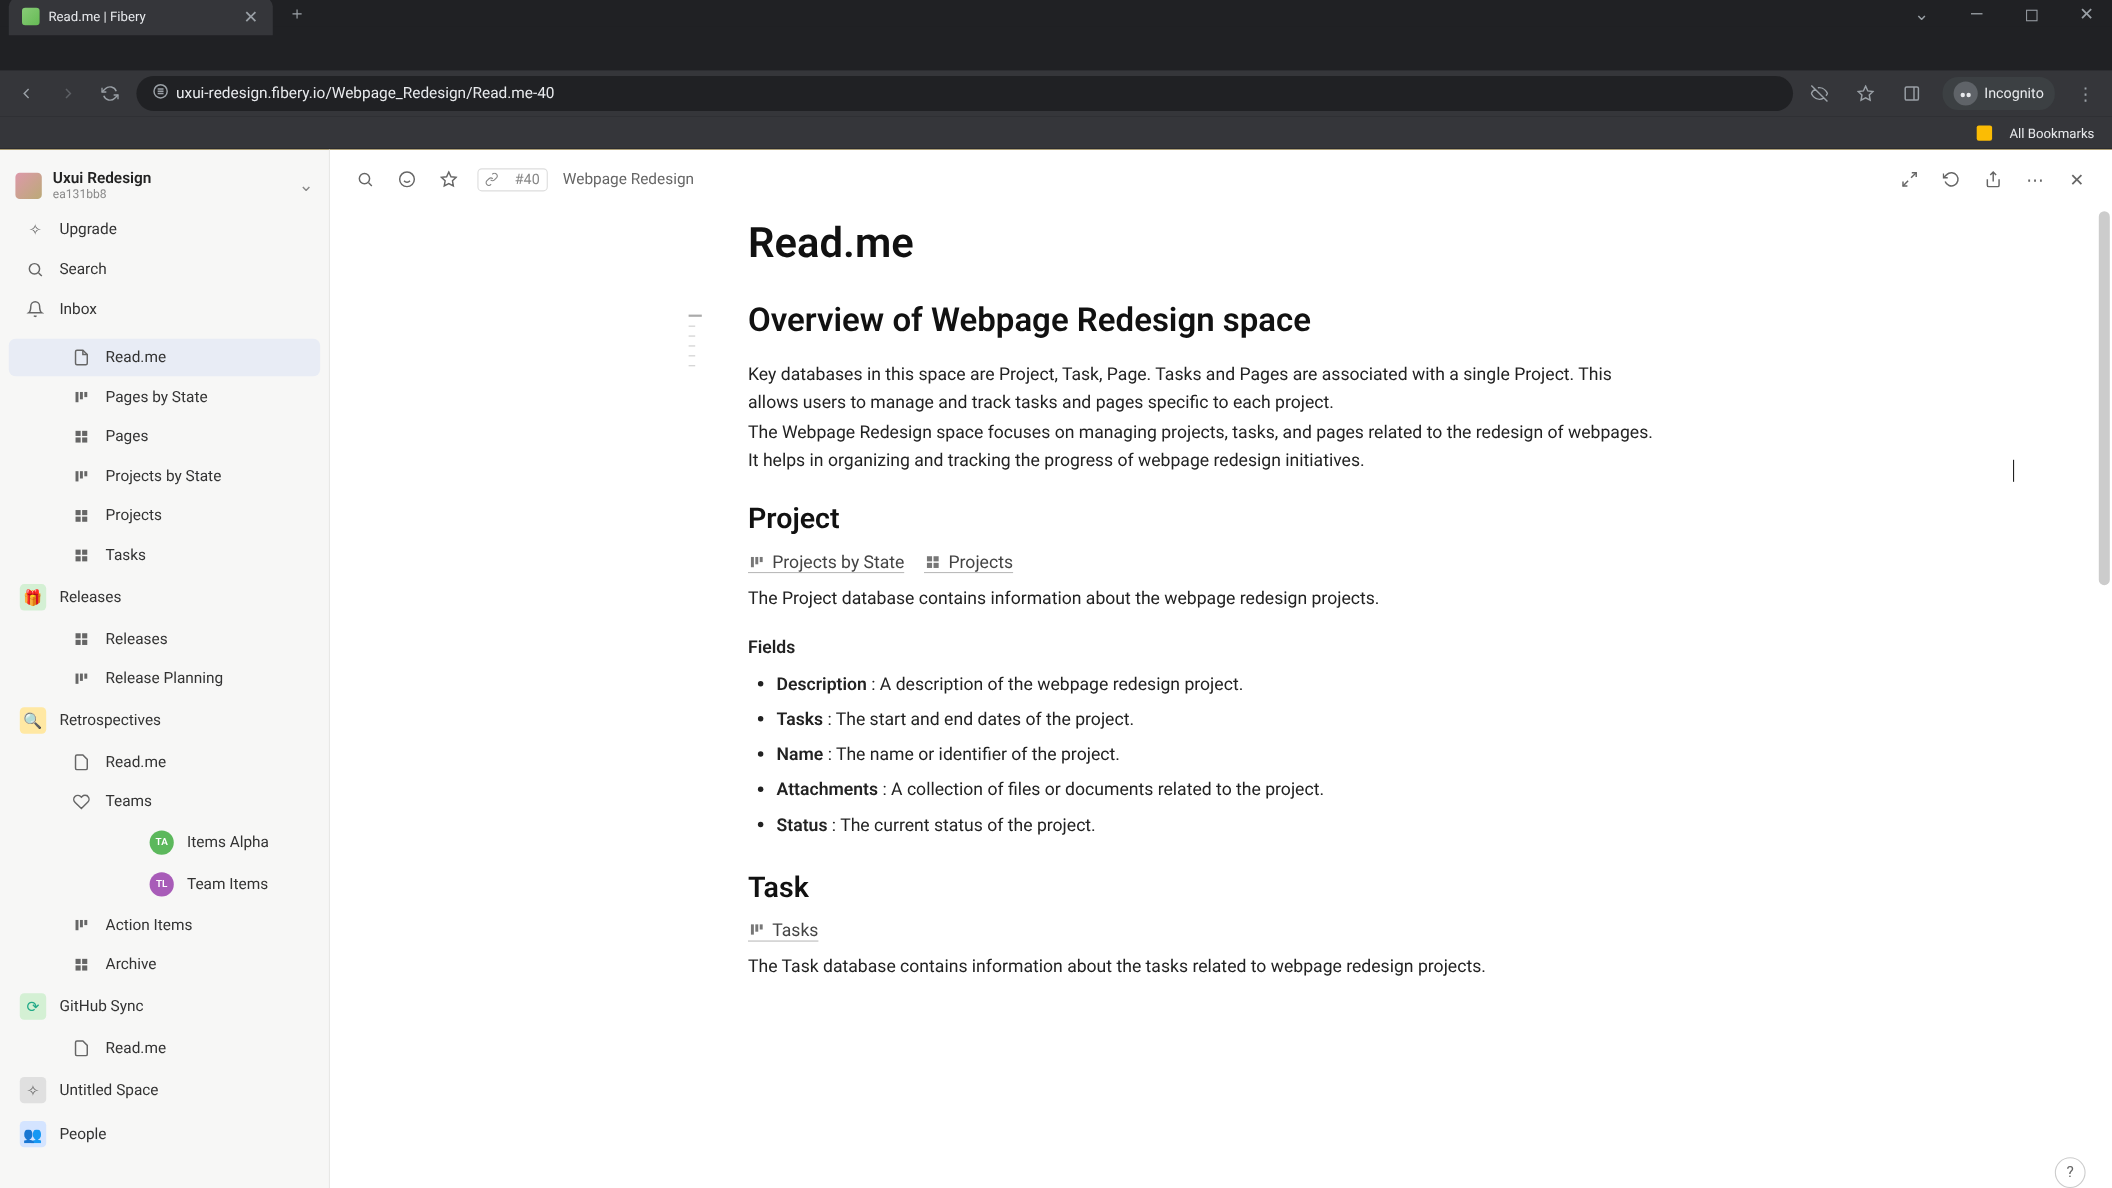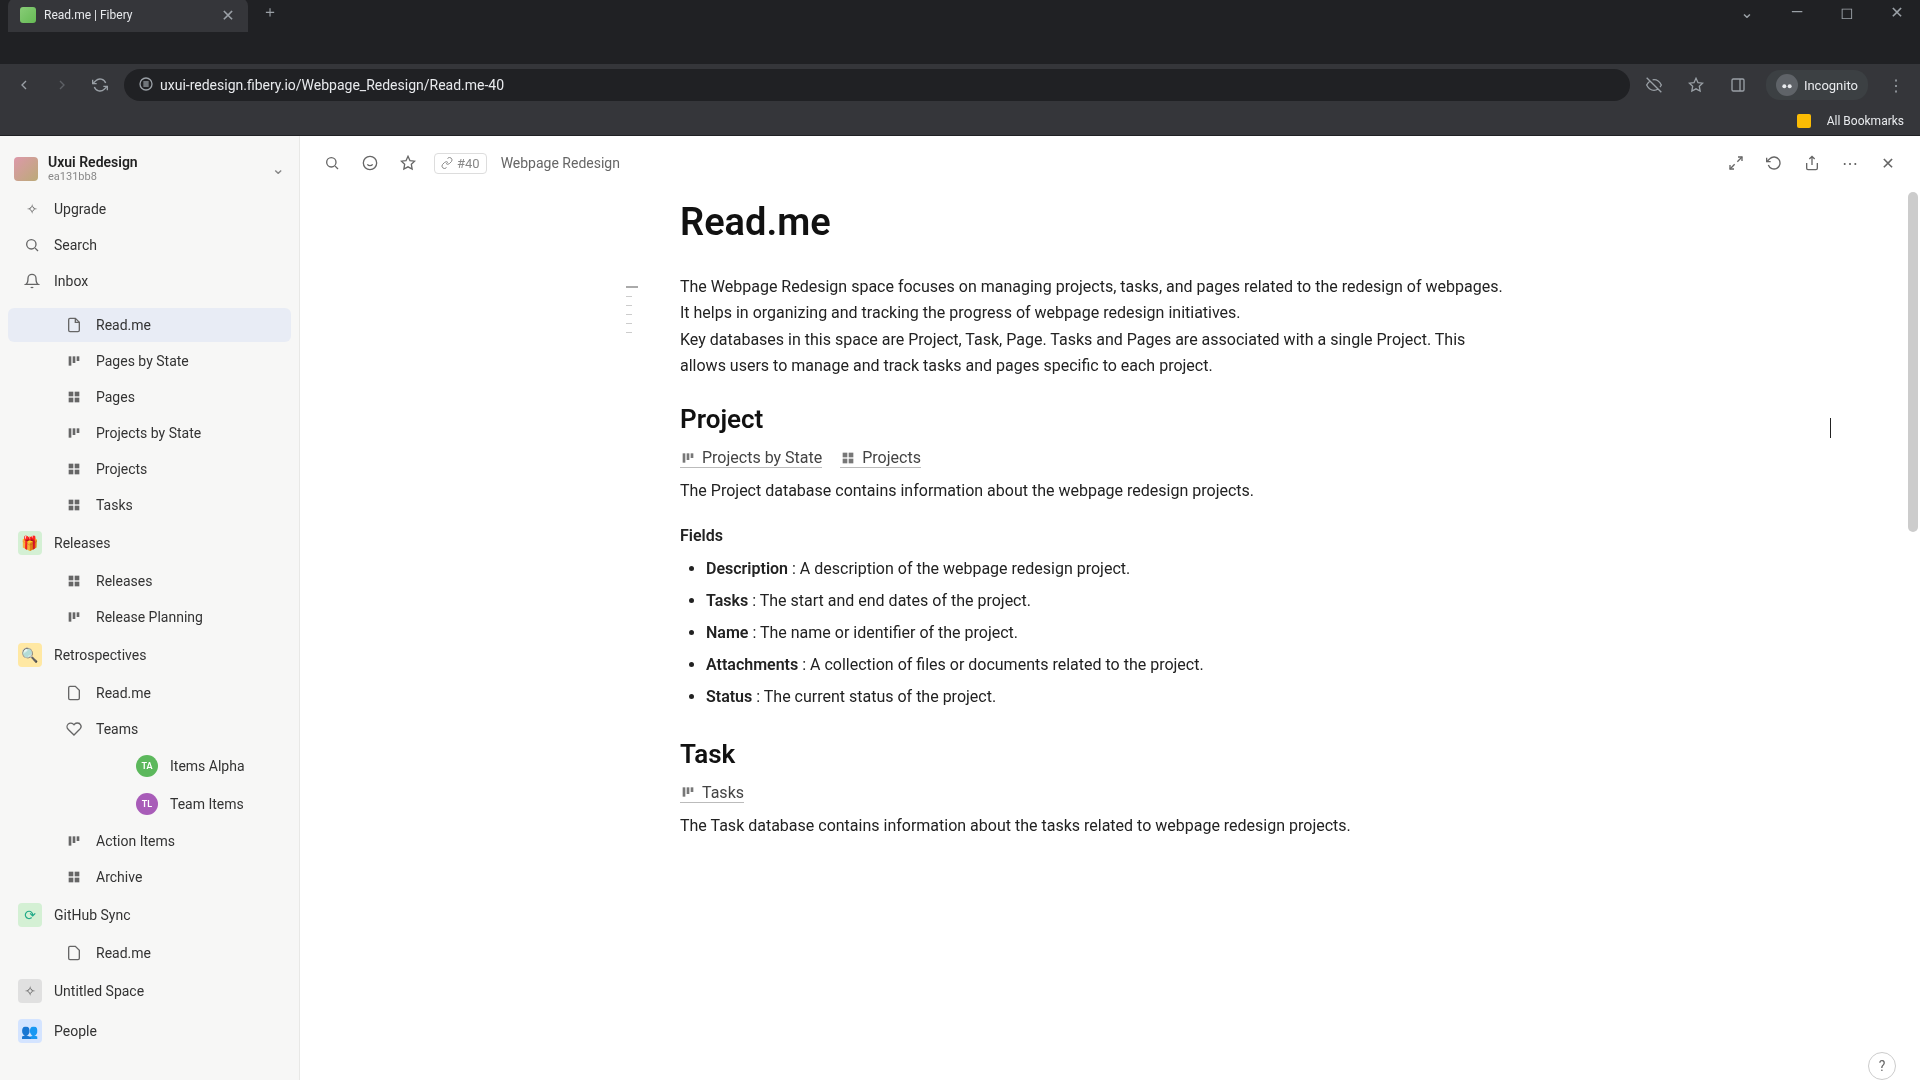--- a/index.html
+++ b/index.html
@@ -50,21 +50,21 @@
 .sb-icon.space.blue { background: #d4e4ff; color: #48a; }
 .sb-icon.space.gray { background: #e0e0e0; }
 .team-dot { width: 22px; height: 22px; border-radius: 50%; font-size: 9px; font-weight: 600; color: #fff; display: flex; align-items: center; justify-content: center; margin-left: 48px; }
 .team-dot.green { background: #5cb85c; }
 .team-dot.purple { background: #a85cb8; }
 
 
 .main { flex: 1; display: flex; flex-direction: column; background: #fff; position: relative; }
 .main-toolbar { height: 54px; display: flex; align-items: center; padding: 0 20px; gap: 14px; }
 .mt-btn { width: 24px; height: 24px; display: flex; align-items: center; justify-content: center; color: #666; cursor: pointer; }
-.breadcrumb-id { display: flex; align-items: center; gap: 4px; color: #888; font-size: 13px; border: 1px solid #ddd; border-radius: 4px; padding: 2px 6px; }
+.breadcrumb-id { display: flex; align-items: center; gap: 15px; color: #888; font-size: 13px; border: 1px solid #ddd; border-radius: 4px; padding: 2px 6px; }
 .breadcrumb-text { color: #666; font-size: 14px; }
 .mt-spacer { flex: 1; }
 
 .doc-container { flex: 1; overflow-y: auto; padding: 10px 0 40px 0; position: relative; }
 .doc { max-width: 830px; margin: 0 auto 0 380px; }
 .doc-title { font-size: 38px; font-weight: 600; color: #111; margin-bottom: 30px; }
 .doc h2 { font-size: 30px; font-weight: 600; color: #111; margin: 20px 0 18px 0; }
 .doc h3 { font-size: 26px; font-weight: 600; color: #111; margin: 26px 0 14px 0; }
 .doc p { font-size: 16px; line-height: 1.6; color: #222; margin-bottom: 2px; }
 .doc .link-row { display: flex; gap: 18px; margin: 6px 0 10px 0; }
@@ -424,22 +424,23 @@
         <div class="outline-line"></div>
         <div class="outline-line small"></div>
         <div class="outline-line small"></div>
         <div class="outline-line small"></div>
         <div class="outline-line small"></div>
         <div class="outline-line small"></div>
       </div>
 
       <div class="doc">
         <h1 class="doc-title">Read.me</h1>
+        <h2>Overview of Webpage Redesign space</h2>
+        <p>Key databases in this space are Project, Task, Page. Tasks and Pages are associated with a single Project. This allows users to manage and track tasks and pages specific to each project.</p>
         <p>The Webpage Redesign space focuses on managing projects, tasks, and pages related to the redesign of webpages. It helps in organizing and tracking the progress of webpage redesign initiatives.</p>
-        <p>Key databases in this space are Project, Task, Page. Tasks and Pages are associated with a single Project. This allows users to manage and track tasks and pages specific to each project.</p>
 
         <h3>Project</h3>
         <div class="link-row">
           <span class="inline-link">
             <span class="link-icon"><svg viewBox="0 0 24 24" fill="currentColor">
                   <rect x="4" y="5" width="4" height="14"></rect>
                   <rect x="10" y="5" width="4" height="10"></rect>
                   <rect x="16" y="5" width="4" height="7"></rect>
                 </svg></span>
             <span>Projects by State</span>

